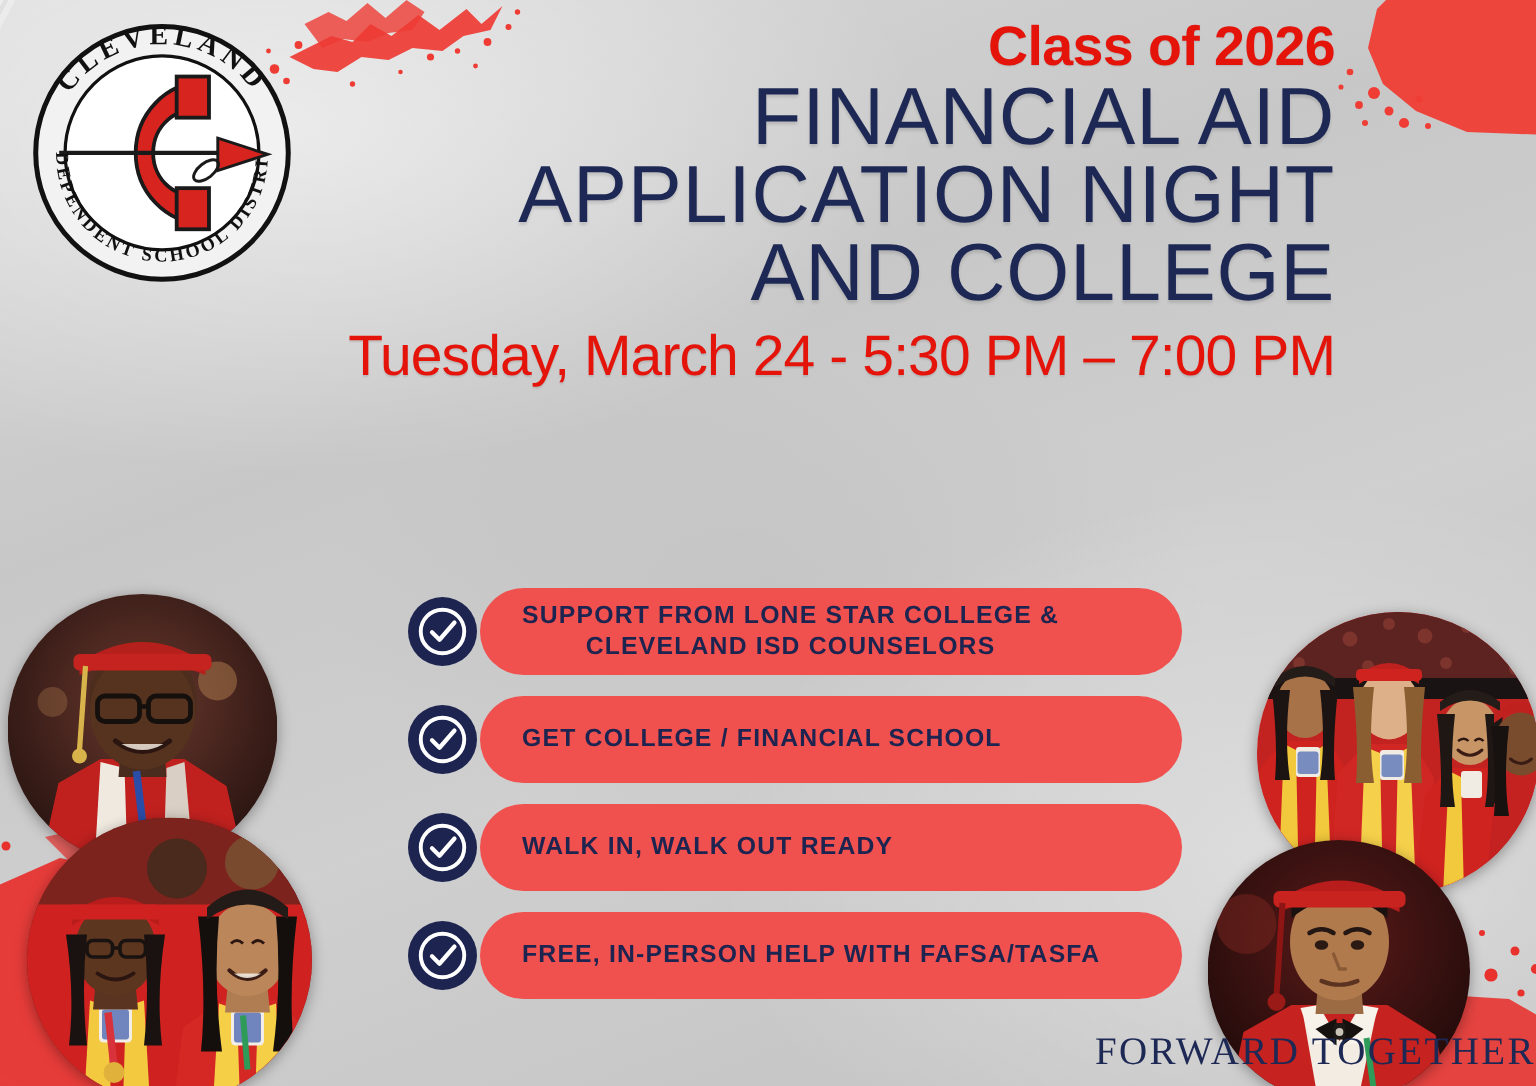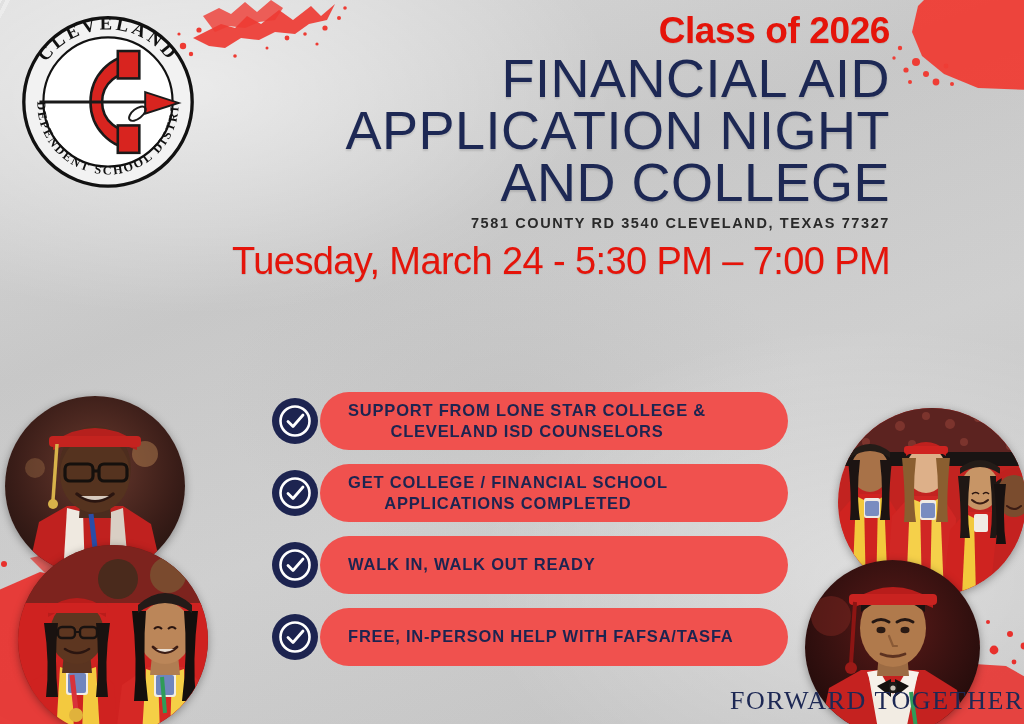--- a/index.html
+++ b/index.html
@@ -255,21 +255,20 @@
     </text>
   </svg>
 
   <div id="headline-block">
     <div id="class-of">Class of 2026</div>
     <div id="main-title">
       <span class="tline">FINANCIAL AID</span>
       <span class="tline">APPLICATION NIGHT</span>
       <span class="tline">AND COLLEGE</span>
     </div>
-    <div id="address">7581 COUNTY RD 3540 CLEVELAND, TEXAS 77327</div>
     <div id="datetime">Tuesday, March 24 - 5:30 PM – 7:00 PM</div>
   </div>
 
   <div id="bullets">
 
     <div class="bullet-row">
       <svg class="check-icon" viewBox="0 0 46 46">
         <circle cx="23" cy="23" r="23" fill="#1d2450"></circle>
         <circle cx="23" cy="23" r="14.5" fill="none" stroke="#ffffff" stroke-width="2.6"></circle>
         <polyline points="16,23.5 21,28.5 31,17" fill="none" stroke="#ffffff" stroke-width="2.8" stroke-linecap="round" stroke-linejoin="round"></polyline>
@@ -284,21 +283,20 @@
 
     <div class="bullet-row">
       <svg class="check-icon" viewBox="0 0 46 46">
         <circle cx="23" cy="23" r="23" fill="#1d2450"></circle>
         <circle cx="23" cy="23" r="14.5" fill="none" stroke="#ffffff" stroke-width="2.6"></circle>
         <polyline points="16,23.5 21,28.5 31,17" fill="none" stroke="#ffffff" stroke-width="2.8" stroke-linecap="round" stroke-linejoin="round"></polyline>
       </svg>
       <div class="pill">
         <div class="pill-text">
           <div>GET COLLEGE / FINANCIAL SCHOOL</div>
-          <div>APPLICATIONS COMPLETED</div>
         </div>
       </div>
     </div>
 
     <div class="bullet-row">
       <svg class="check-icon" viewBox="0 0 46 46">
         <circle cx="23" cy="23" r="23" fill="#1d2450"></circle>
         <circle cx="23" cy="23" r="14.5" fill="none" stroke="#ffffff" stroke-width="2.6"></circle>
         <polyline points="16,23.5 21,28.5 31,17" fill="none" stroke="#ffffff" stroke-width="2.8" stroke-linecap="round" stroke-linejoin="round"></polyline>
       </svg>

